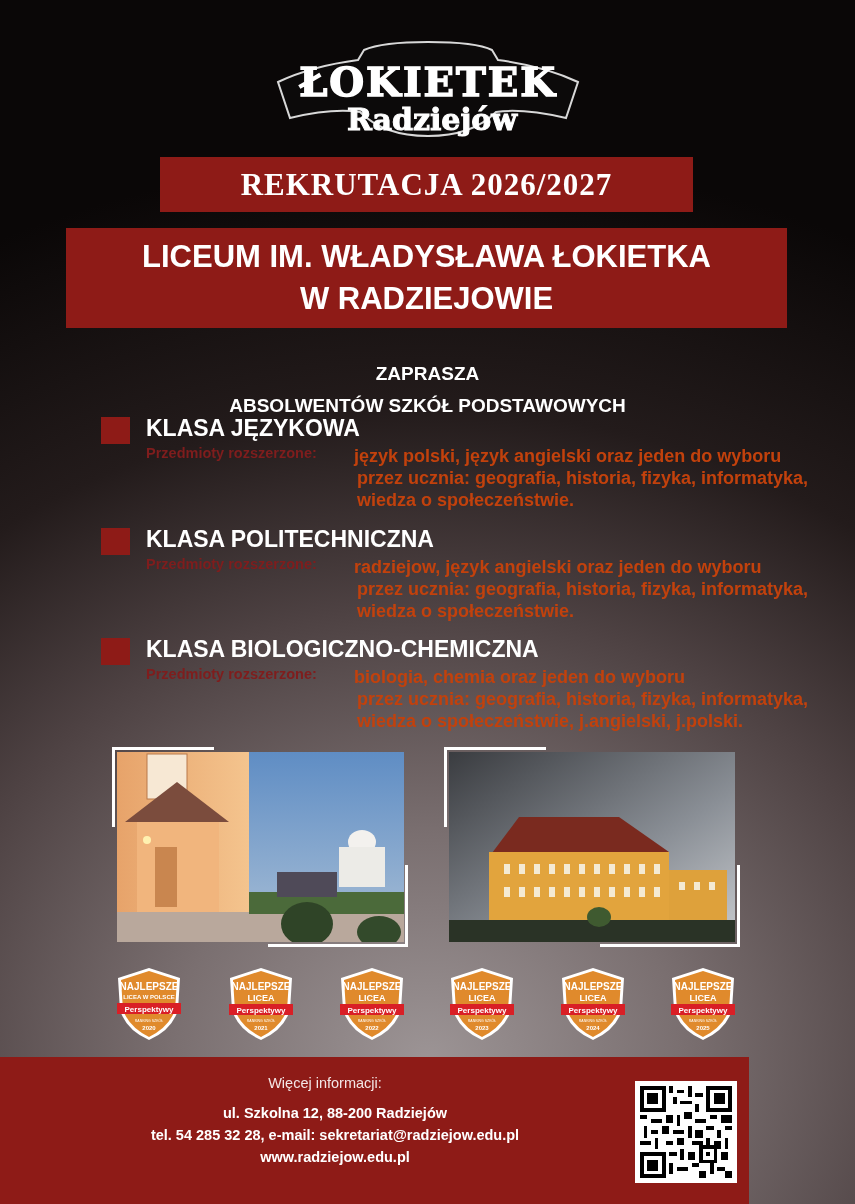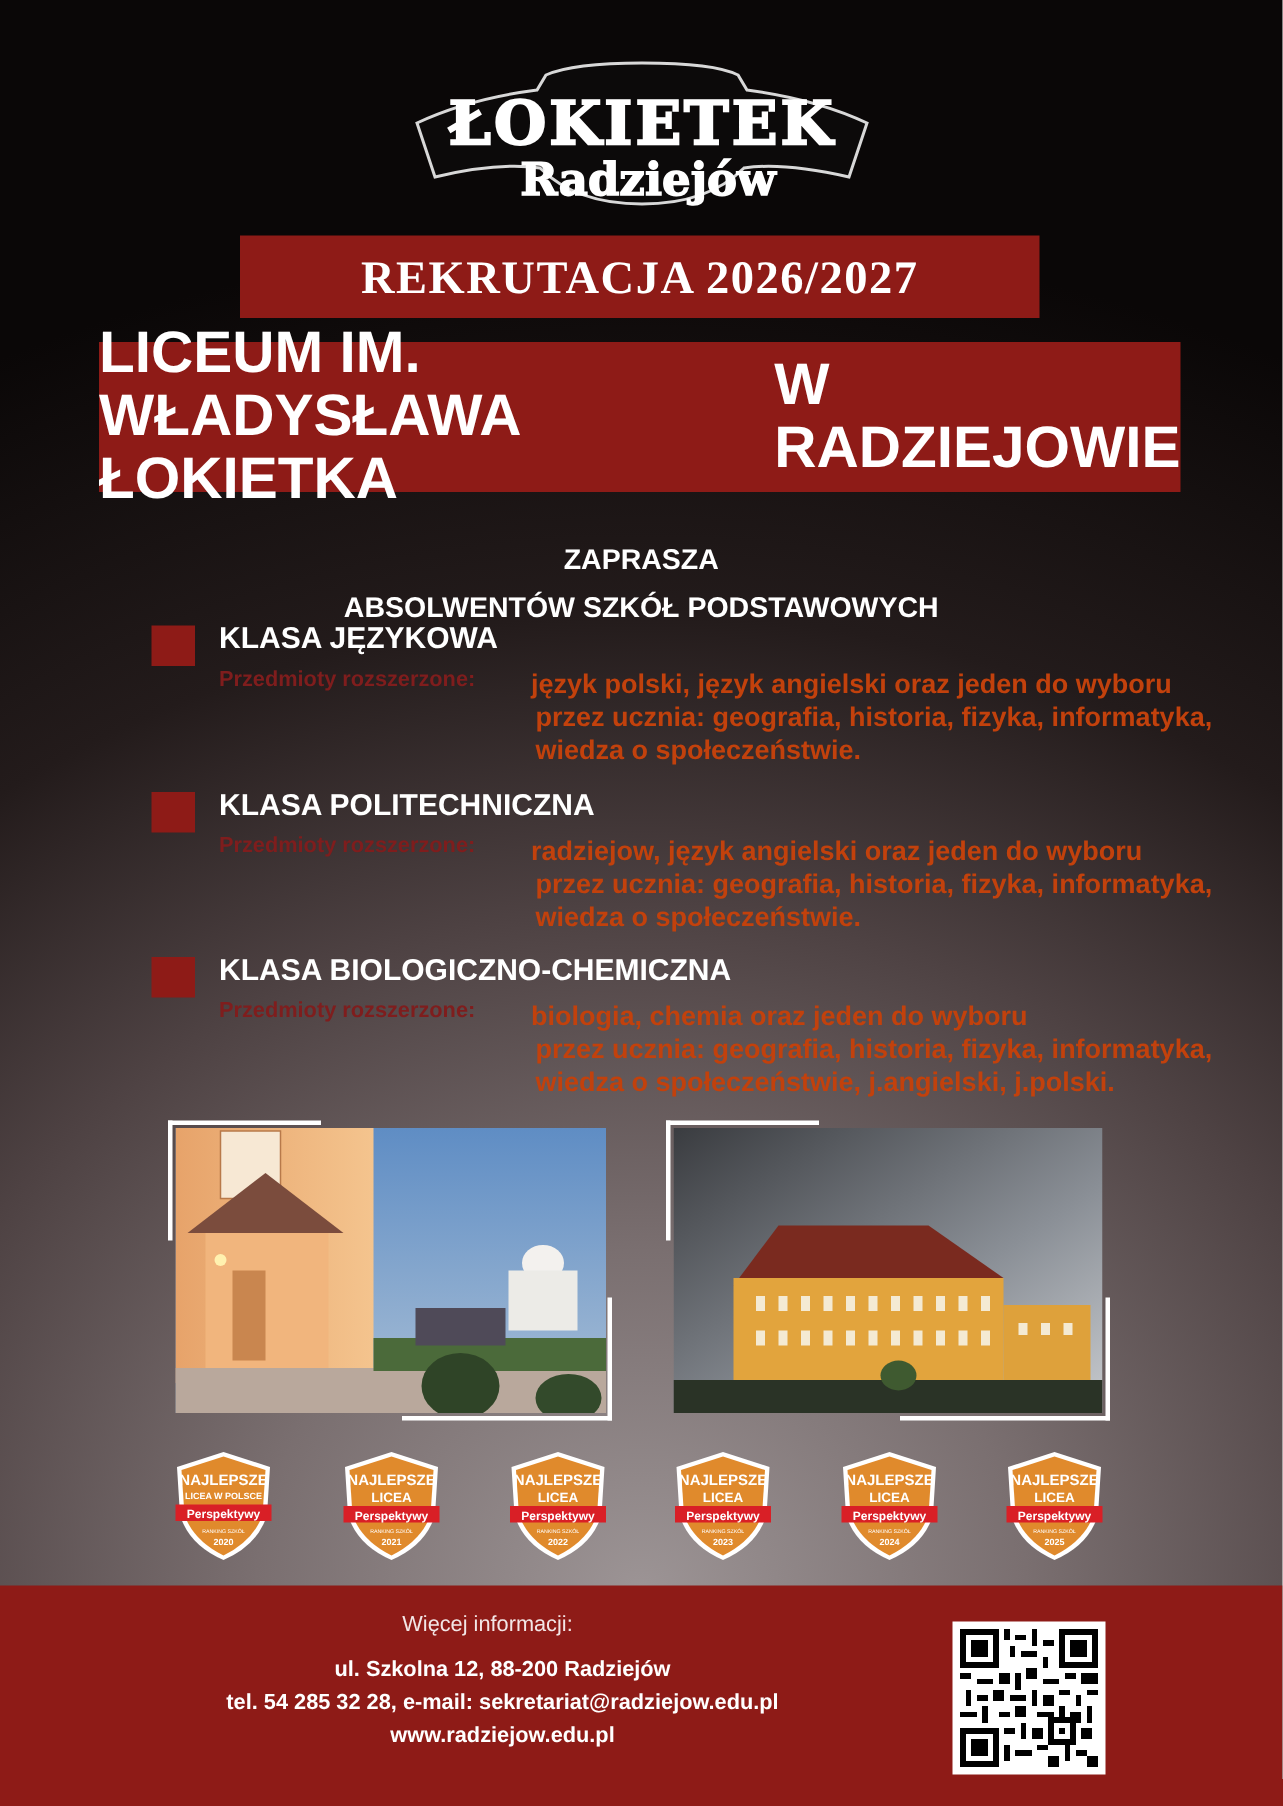--- a/index.html
+++ b/index.html
@@ -19,39 +19,39 @@
   
   .banner-rek {
     left: 160px; top: 157px; width: 533px; height: 55px;
     background: #8e1b17;
     display: flex; align-items: center; justify-content: center;
     font-weight: bold; font-size: 31px; letter-spacing: 1px; font-family: Liberation Serif, serif;
   }
   .banner-liceum {
     left: 66px; top: 228px; width: 721px; height: 100px;
     background: #8e1b17;
-    display: flex; align-items: center; justify-content: center;
-    font-weight: bold; font-size: 39px; line-height: 42px;
+    display: flex; flex-direction: column; align-items: center; justify-content: center;
+    font-weight: bold; font-size: 31px; line-height: 42px;
   }
   .invite {
     left: 0; width: 855px; text-align: center;
     font-weight: bold; font-size: 19px; margin-top: 22px;
   }
   .invite-1 { top: 341px; }
   .invite-2 { top: 373px; }
 
   
   .klasa { left: 101px; width: 720px; }
   .klasa .bullet {
     position: absolute; left: 0; top: 5px; width: 29px; height: 27px;
     background: #8e1b17;
   }
   .klasa .name {
     position: absolute; left: 45px; top: 3px;
-    font-weight: bold; font-size: 20px;
+    font-weight: bold; font-size: 23px;
   }
   .klasa .label {
     position: absolute; left: 45px; top: 33px;
     font-weight: bold; font-size: 14.5px; color: #7f1d1d;
   }
   .klasa .subj {
     position: absolute; left: 253px; top: 33px; width: 460px;
     font-weight: bold; font-size: 18px; line-height: 22px; color: #c2410c;
   }
   .klasa .subj div { white-space: nowrap; }
@@ -72,21 +72,21 @@
   .fbr-2 { left: 600px; top: 865px; width: 140px; height: 82px; }
   .photo svg { width: 100%; height: 100%; display: block; }
 
   
   .badges { left: 0; top: 966px; width: 855px; height: 80px; }
   .badge { position: absolute; top: 0; width: 74px; height: 76px; }
   .badge svg { width: 100%; height: 100%; overflow: visible; }
 
   
   .footer {
-    left: 0; top: 1057px; width: 855px; height: 147px;
+    left: 0; top: 1057px; width: 749px; height: 147px;
     background: #8e1b17;
   }
   .footer .more {
     position: absolute; left: 0; top: 18px; width: 650px; text-align: center;
     font-size: 14.5px; color: #f3e6e6;
   }
   .footer .info {
     position: absolute; left: 0; top: 45px; width: 670px; text-align: center;
     font-weight: bold; font-size: 14.5px; line-height: 22px;
   }

